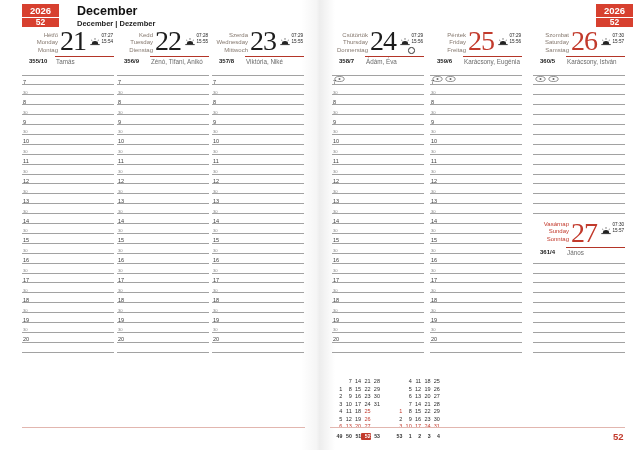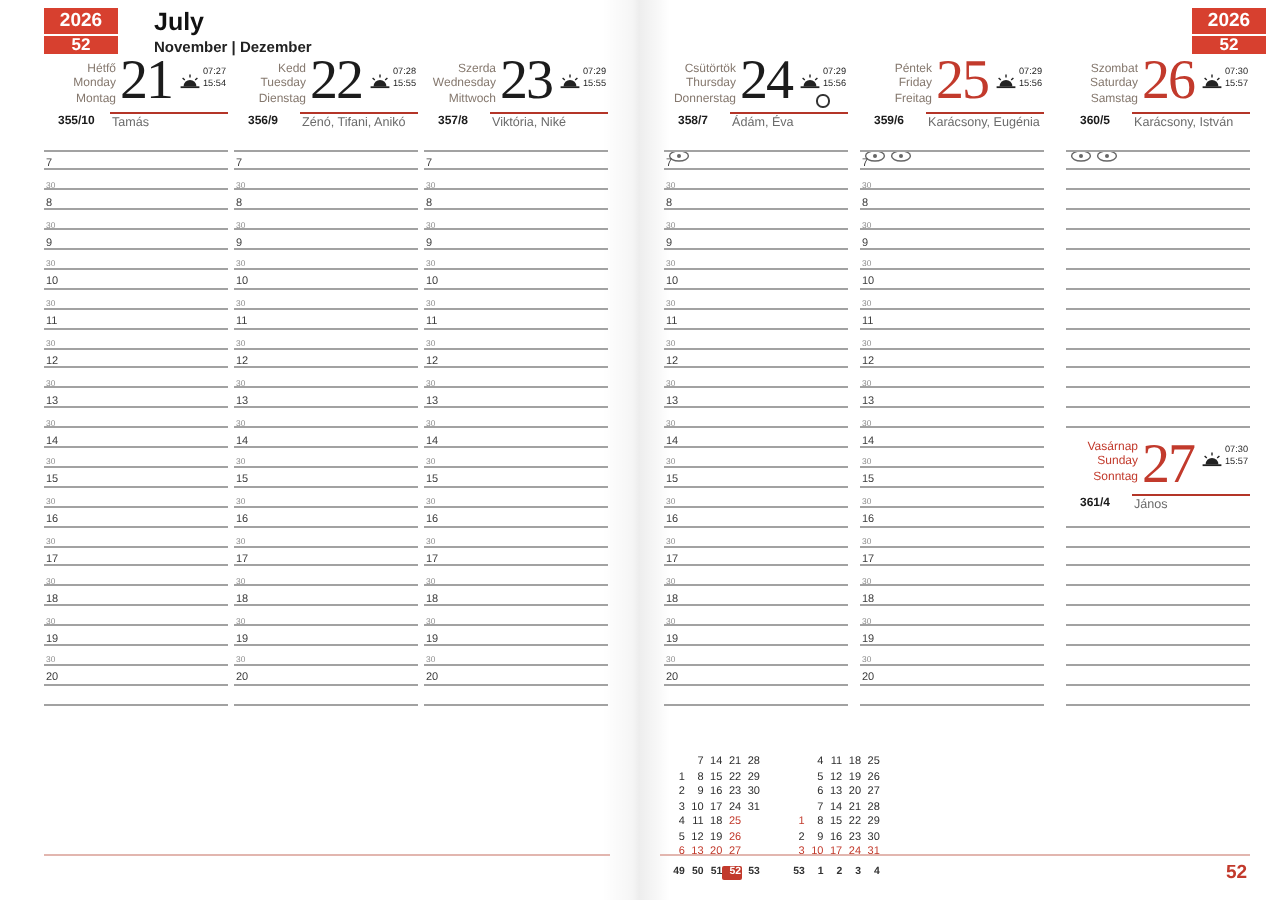--- a/index.html
+++ b/index.html
@@ -49,22 +49,22 @@
 
   <div class="yearbox" style="left:22px">
     <span class="yr">2026</span>
     <span class="wk">52</span>
   </div>
   <div class="yearbox" style="left:596px">
     <span class="yr">2026</span>
     <span class="wk">52</span>
   </div>
 
-  <div class="monthtitle">July</div>
-  <div class="monthsub">November | Dezember</div>
+  <div class="monthtitle">December</div>
+  <div class="monthsub">December | Dezember</div>
 
   <div id="days-root">
       <div class="daycol" style="left: 22px;">
         <div class="dnames" style="top: 2px;">
           <div>Hétfő</div>
           <div>Monday</div>
           <div>Montag</div>
         </div>
         <div class="bignum" style="top: -3px;">21</div>
         <div class="sunblk" style="top: 3px;">

